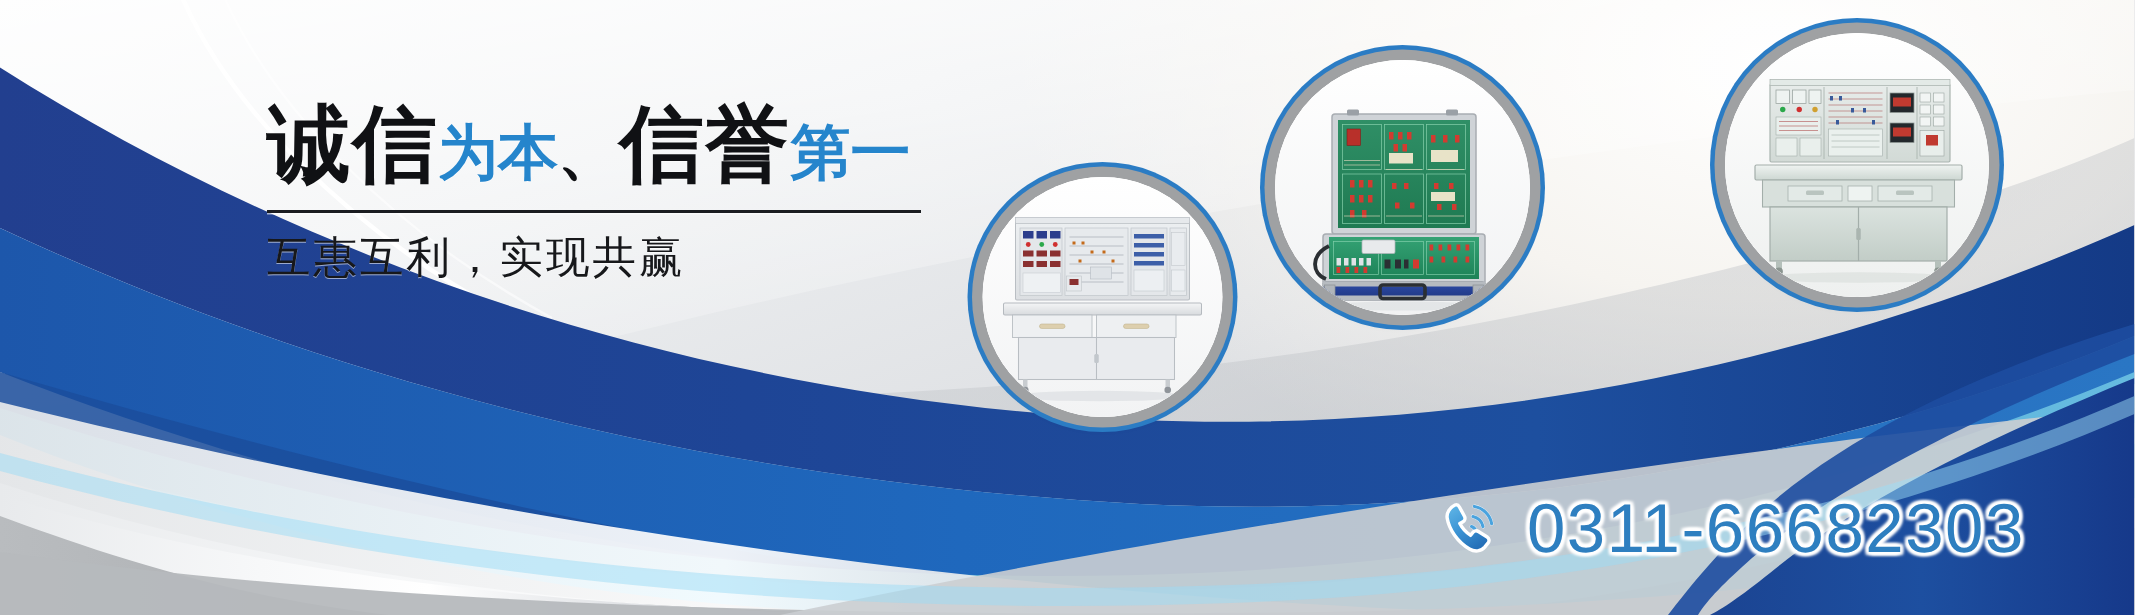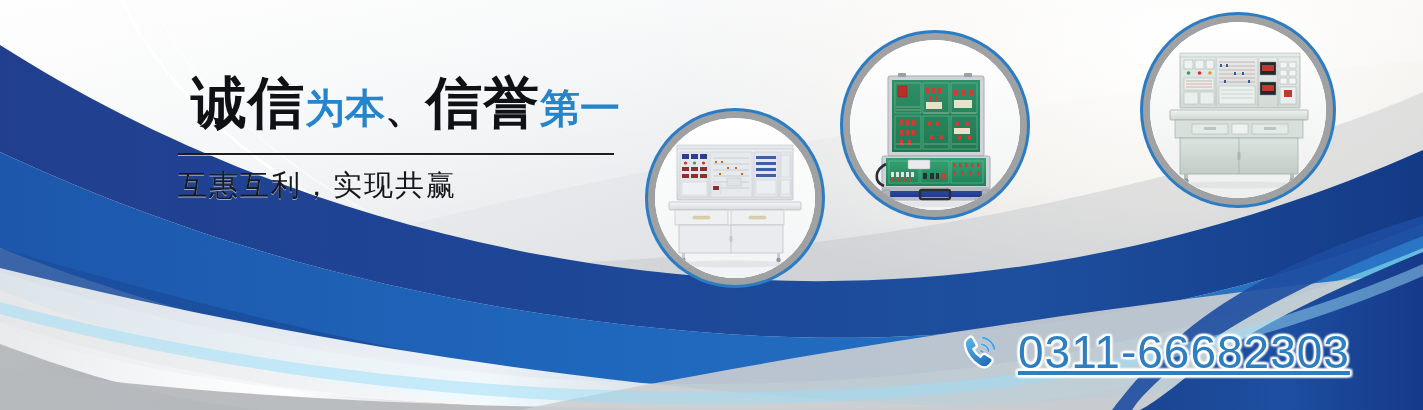--- a/index.html
+++ b/index.html
@@ -17,25 +17,24 @@
   }
   .layer{position:absolute;inset:0;}
   svg.layer{display:block;}
 
   
   .text-block{
     position:absolute;left:178px;top:66px;width:442px;
     z-index:40;
   }
   .headline{
-    font-size:56px;line-height:73px;font-weight:bold;
+    font-size:56px;line-height:60px;font-weight:bold;
     letter-spacing:1px;white-space:nowrap;
     color:#101114;
     text-shadow:0 1px 0 rgba(255,255,255,.55);
-    text-align:right;
   }
   .headline .blue{color:#2585cc;font-size:40px;letter-spacing:0;}
   .headline .sm{font-size:40px;}
   .rule{
     margin-top:8px;width:436px;height:2px;background:#1b1d21;
     box-shadow:0 1px 0 rgba(255,255,255,.6);
   }
   .subline{
     margin-top:13px;text-align:left;white-space:nowrap;
     font-size:29px;line-height:34px;color:#17181b;letter-spacing:2px;
@@ -57,21 +56,20 @@
     position:absolute;left:958px;top:327px;z-index:45;
     display:flex;align-items:center;gap:14px;
   }
   .phone-icon{width:46px;height:46px;flex:0 0 auto;display:block;}
   .phone-number{
     font-size:46px;line-height:50px;font-weight:normal;letter-spacing:1px;
     color:#2e7fc0;white-space:nowrap;
     text-shadow:
       -2px 0 2px #fff, 2px 0 2px #fff, 0 -2px 2px #fff, 0 2px 2px #fff,
       -2px -2px 2px #fff, 2px 2px 2px #fff, 2px -2px 2px #fff, -2px 2px 2px #fff;
-    text-decoration: underline;
   }
 </style>
 </head>
 <body>
 
 <div class="banner">
 
   <svg class="layer" width="1423" height="410" viewBox="0 0 1423 410" preserveAspectRatio="none">
     <defs>
       <linearGradient id="gNavy" x1="0" y1="0" x2="1" y2="0">

